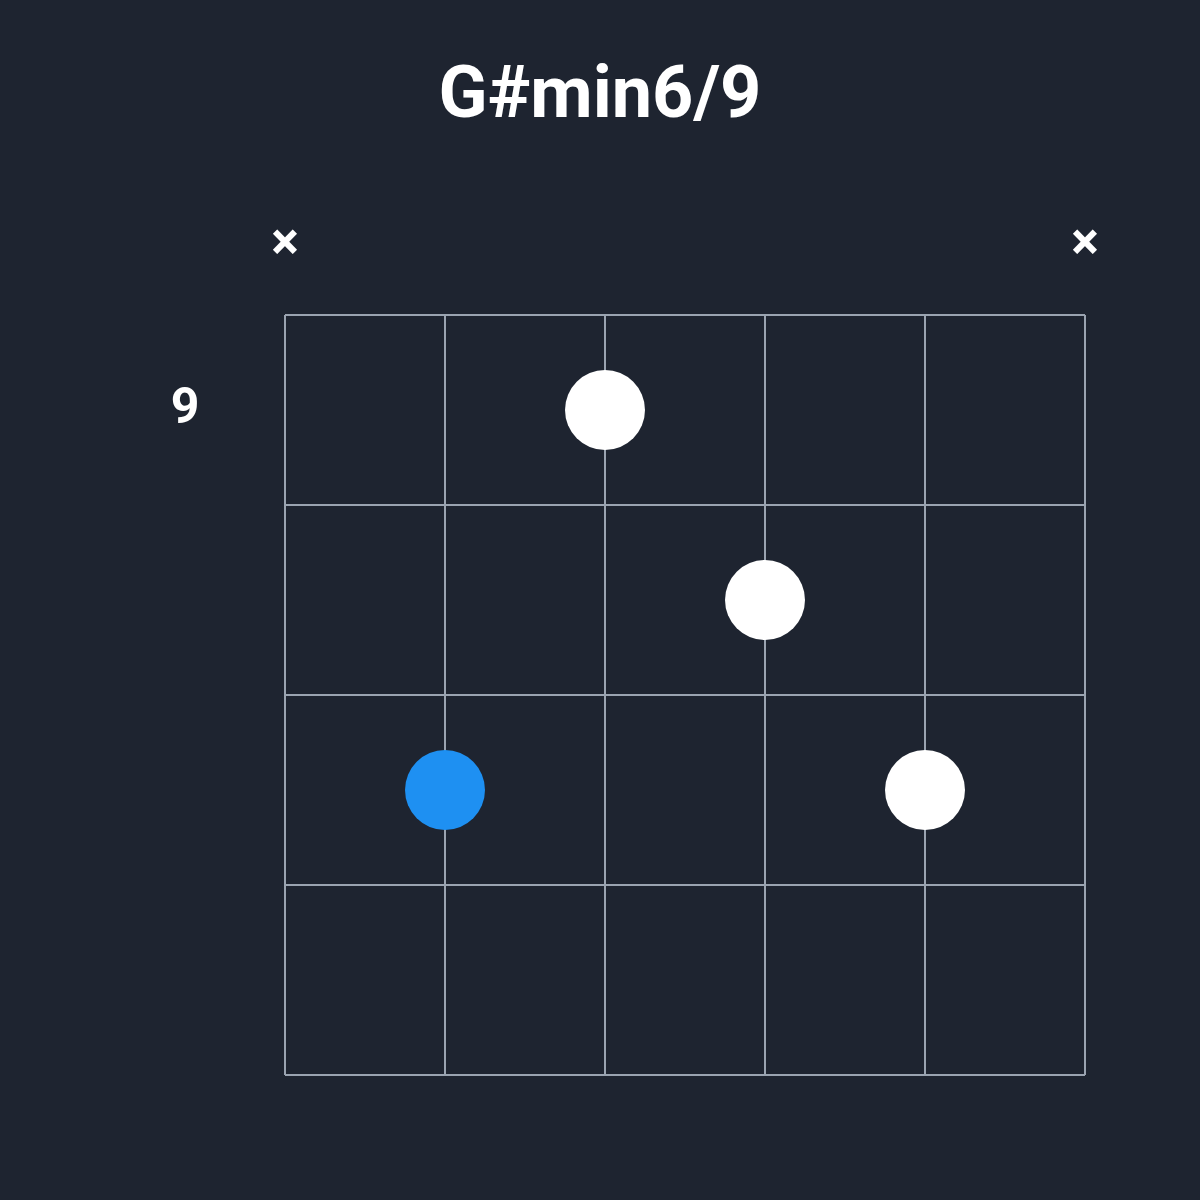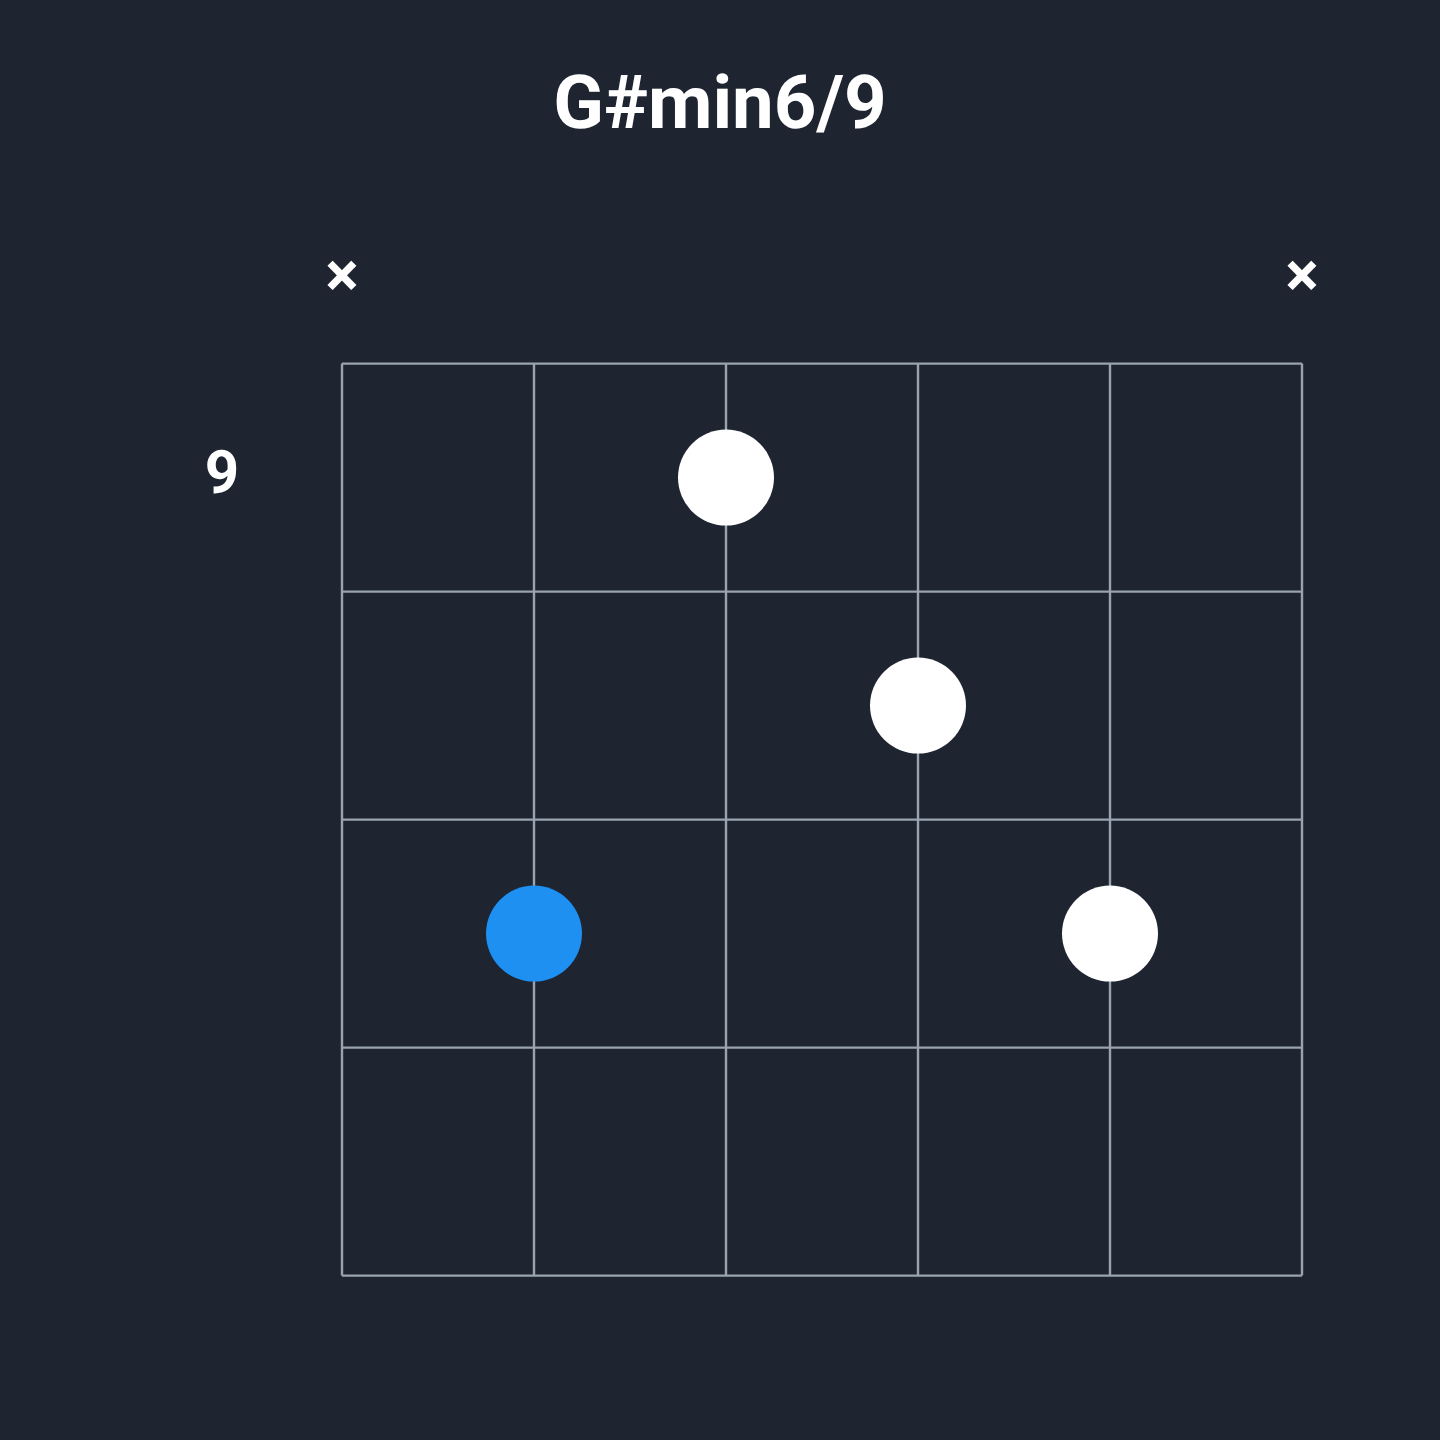--- a/index.html
+++ b/index.html
@@ -12,21 +12,21 @@
       height: 1200px;
       background: #1e2430;
       font-family: -apple-system, BlinkMacSystemFont, "Segoe UI", Roboto, Helvetica, Arial, sans-serif;
       display: flex;
       flex-direction: column;
       align-items: center;
       overflow: hidden;
     }
     .chord-title {
       color: #ffffff;
-      font-size: 62px;
+      font-size: 72px;
       font-weight: 700;
       margin-top: 50px;
       margin-bottom: 50px;
       text-align: center;
     }
     .diagram-wrapper {
       position: relative;
       width: 100%;
       display: flex;
       justify-content: center;

